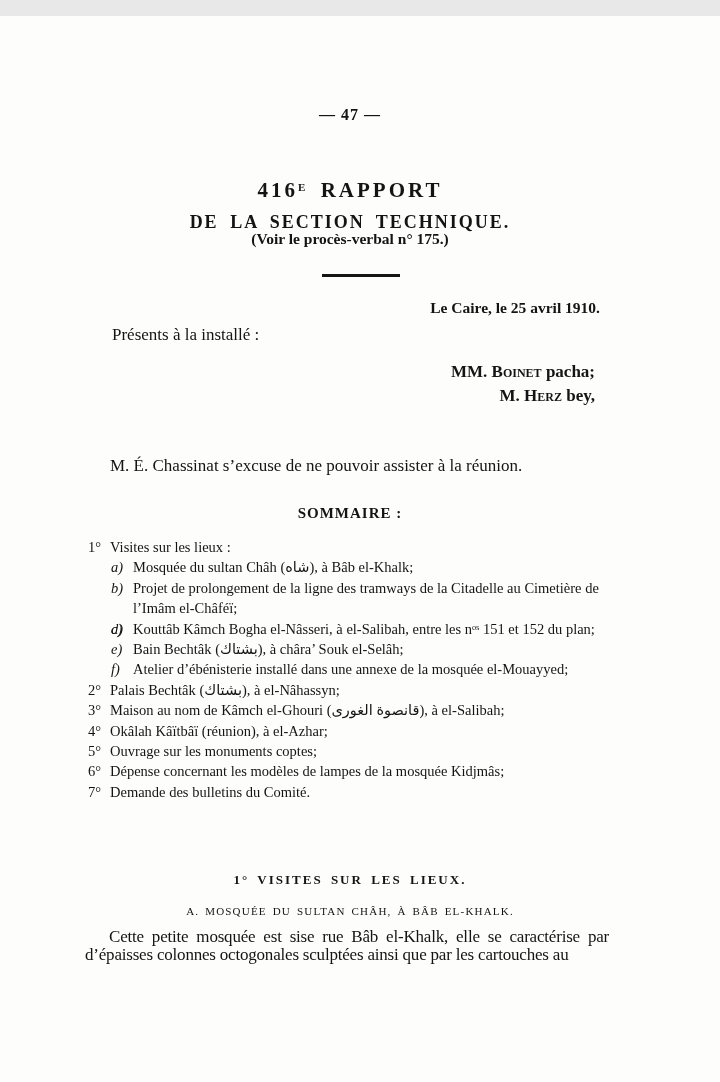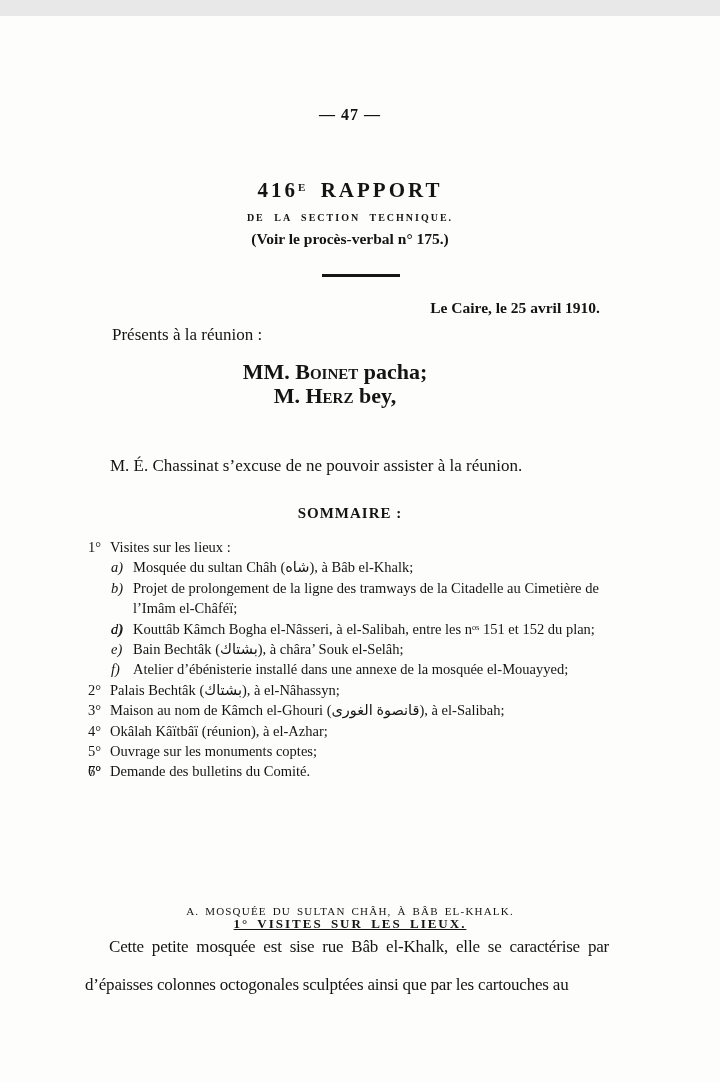--- a/index.html
+++ b/index.html
@@ -11,59 +11,59 @@
     color:#141414;
     font-family:"Liberation Serif","DejaVu Serif","DejaVu Sans",serif;
     overflow:hidden;
   }
   .abs{position:absolute;}
   .centered{left:85px;width:530px;text-align:center;}
 
   .page-number{top:90px;font-size:16px;font-weight:bold;letter-spacing:1px;}
   .report-title{top:162px;font-size:21px;font-weight:bold;letter-spacing:3px;word-spacing:7px;}
   .report-title sup{font-size:11px;vertical-align:6px;letter-spacing:0;}
-  .report-subtitle{top:196px;font-size:10px;font-weight:bold;letter-spacing:2px;word-spacing:5px;}
+  .report-subtitle{top:196px;font-size:18px;font-weight:bold;letter-spacing:2px;word-spacing:5px;}
   .reference-note{top:214px;font-size:15.5px;font-weight:bold;}
   .divider-rule{top:258px;left:322px;width:78px;height:3px;background:#151515;}
 
   .dateline{top:283px;right:120px;font-size:15.5px;font-weight:bold;}
   .presents-label{top:309px;left:112px;font-size:17px;}
-  .attendees{top:344px;left:75px;width:520px;text-align:center;font-size:22px;line-height:24px;font-weight:bold;}
+  .attendees{top:344px;left:75px;width:520px;text-align:right;font-size:17px;line-height:24px;font-weight:bold;}
   .attendee-name{font-variant:small-caps;}
   .excuse{top:440px;left:85px;width:525px;font-size:17px;text-indent:25px;}
 
   .sommaire-heading{top:489px;font-size:15px;font-weight:bold;letter-spacing:1px;}
   .sommaire{top:521px;left:85px;width:528px;font-size:14.5px;line-height:20.4px;}
   .som-item{position:relative;padding-left:25px;}
   .som-item .marker{position:absolute;left:3px;}
   .som-item.sub{padding-left:48px;}
   .som-item.sub .marker{left:26px;font-style:italic;}
 
-  .section-heading{top:900px;font-size:13px;font-weight:bold;letter-spacing:2px;word-spacing:3px;text-decoration:underline;}
+  .section-heading{top:856px;font-size:13px;font-weight:bold;letter-spacing:2px;word-spacing:3px;}
   .section-subheading{top:889px;font-size:11px;font-weight:normal;letter-spacing:1.2px;word-spacing:2px;}
-  .body-paragraph{top:912px;left:85px;width:524px;font-size:17px;line-height:38px;text-align:justify;text-indent:24px;letter-spacing:-0.2px;}
+  .body-paragraph{top:912px;left:85px;width:524px;font-size:17px;line-height:18px;text-align:justify;text-indent:24px;letter-spacing:-0.2px;}
 </style>
 </head>
 <body>
 
 <div class="page">
 
   <div class="abs centered page-number">— 47 —</div>
 
   <div class="abs centered report-title"><span>416</span><sup>E</sup> <span>RAPPORT</span></div>
 
   <div class="abs centered report-subtitle">DE LA SECTION TECHNIQUE.</div>
 
   <div class="abs centered reference-note">(Voir le procès-verbal n° 175.)</div>
 
   <div class="abs divider-rule"></div>
 
   <div class="abs dateline">Le Caire, le 25 avril 1910.</div>
 
-  <div class="abs presents-label">Présents à la réunion :</div>
+  <div class="abs presents-label">Présents à la installé :</div>
 
   <div class="abs attendees">
     <div class="attendee-line"><span>MM. </span><span class="attendee-name">Boinet</span><span> pacha;</span></div>
     <div class="attendee-line"><span>M. </span><span class="attendee-name">Herz</span><span> bey,</span></div>
   </div>
 
   <div class="abs excuse">M. É. Chassinat s’excuse de ne pouvoir assister à la réunion.</div>
 
   <div class="abs centered sommaire-heading">SOMMAIRE :</div>
 
@@ -72,21 +72,21 @@
     <div class="som-item sub"><span class="marker">a)</span><span>Mosquée du sultan Châh (شاه), à Bâb el-Khalk;</span></div>
     <div class="som-item sub"><span class="marker">b)</span><span>Projet de prolongement de la ligne des tramways de la Citadelle au Cimetière de l’Imâm el-Châféï;</span></div>
     <div class="som-item sub"><span class="marker">c)</span></div>
     <div class="som-item sub"><span class="marker">d)</span><span>Kouttâb Kâmch Bogha el-Nâsseri, à el-Salibah, entre les nᵒˢ 151 et 152 du plan;</span></div>
     <div class="som-item sub"><span class="marker">e)</span><span>Bain Bechtâk (بشتاك), à châra’ Souk el-Selâh;</span></div>
     <div class="som-item sub"><span class="marker">f)</span><span>Atelier d’ébénisterie installé dans une annexe de la mosquée el-Mouayyed;</span></div>
     <div class="som-item"><span class="marker">2°</span><span>Palais Bechtâk (بشتاك), à el-Nâhassyn;</span></div>
     <div class="som-item"><span class="marker">3°</span><span>Maison au nom de Kâmch el-Ghouri (قانصوة الغورى), à el-Salibah;</span></div>
     <div class="som-item"><span class="marker">4°</span><span>Okâlah Kâïtbâï (réunion), à el-Azhar;</span></div>
     <div class="som-item"><span class="marker">5°</span><span>Ouvrage sur les monuments coptes;</span></div>
-    <div class="som-item"><span class="marker">6°</span></div>
+    <div class="som-item"><span class="marker">6°</span><span>Dépense concernant les modèles de lampes de la mosquée Kidjmâs;</span></div>
     <div class="som-item"><span class="marker">7°</span><span>Demande des bulletins du Comité.</span></div>
   </div>
 
   <div class="abs centered section-heading">1° VISITES SUR LES LIEUX.</div>
 
   <div class="abs centered section-subheading">A. MOSQUÉE DU SULTAN CHÂH, À BÂB EL-KHALK.</div>
 
   <div class="abs body-paragraph">Cette petite mosquée est sise rue Bâb el-Khalk, elle se caractérise par d’épaisses colonnes octogonales sculptées ainsi que par les cartouches au</div>
 
 </div>

